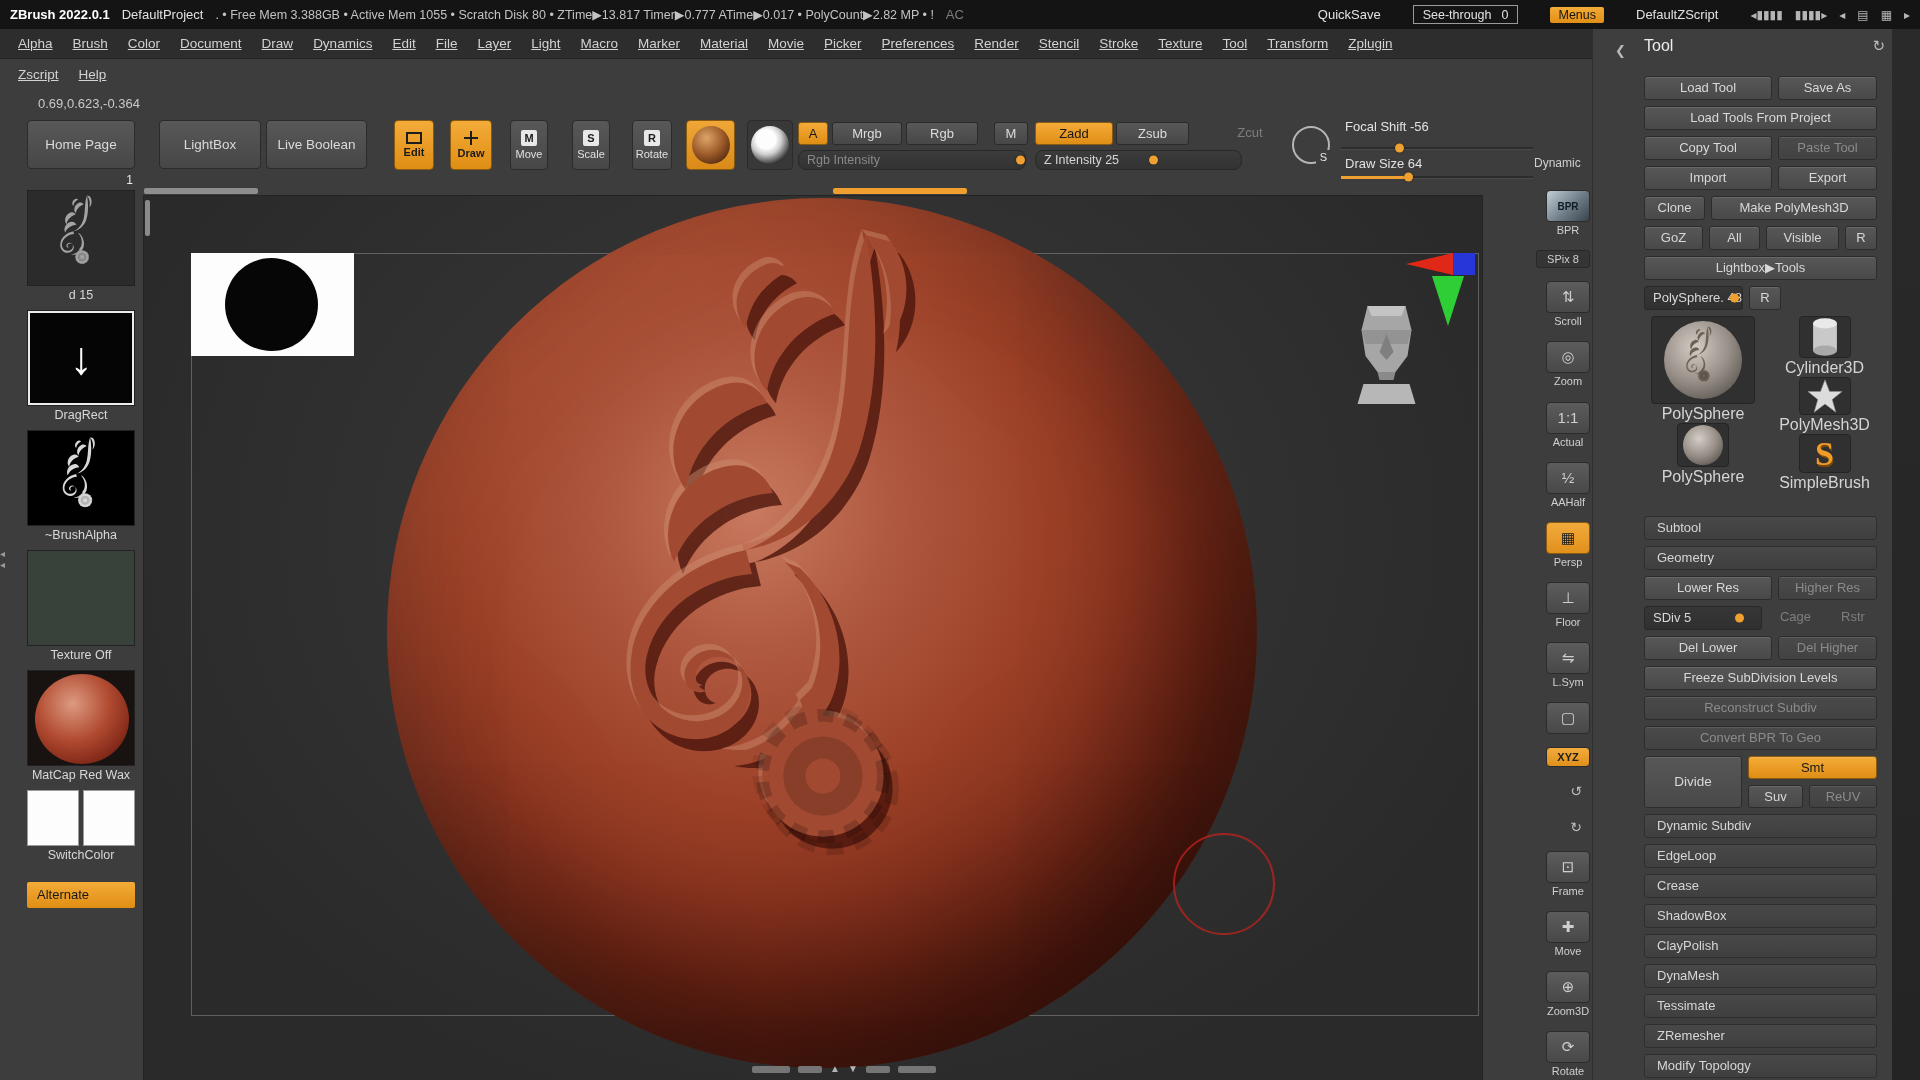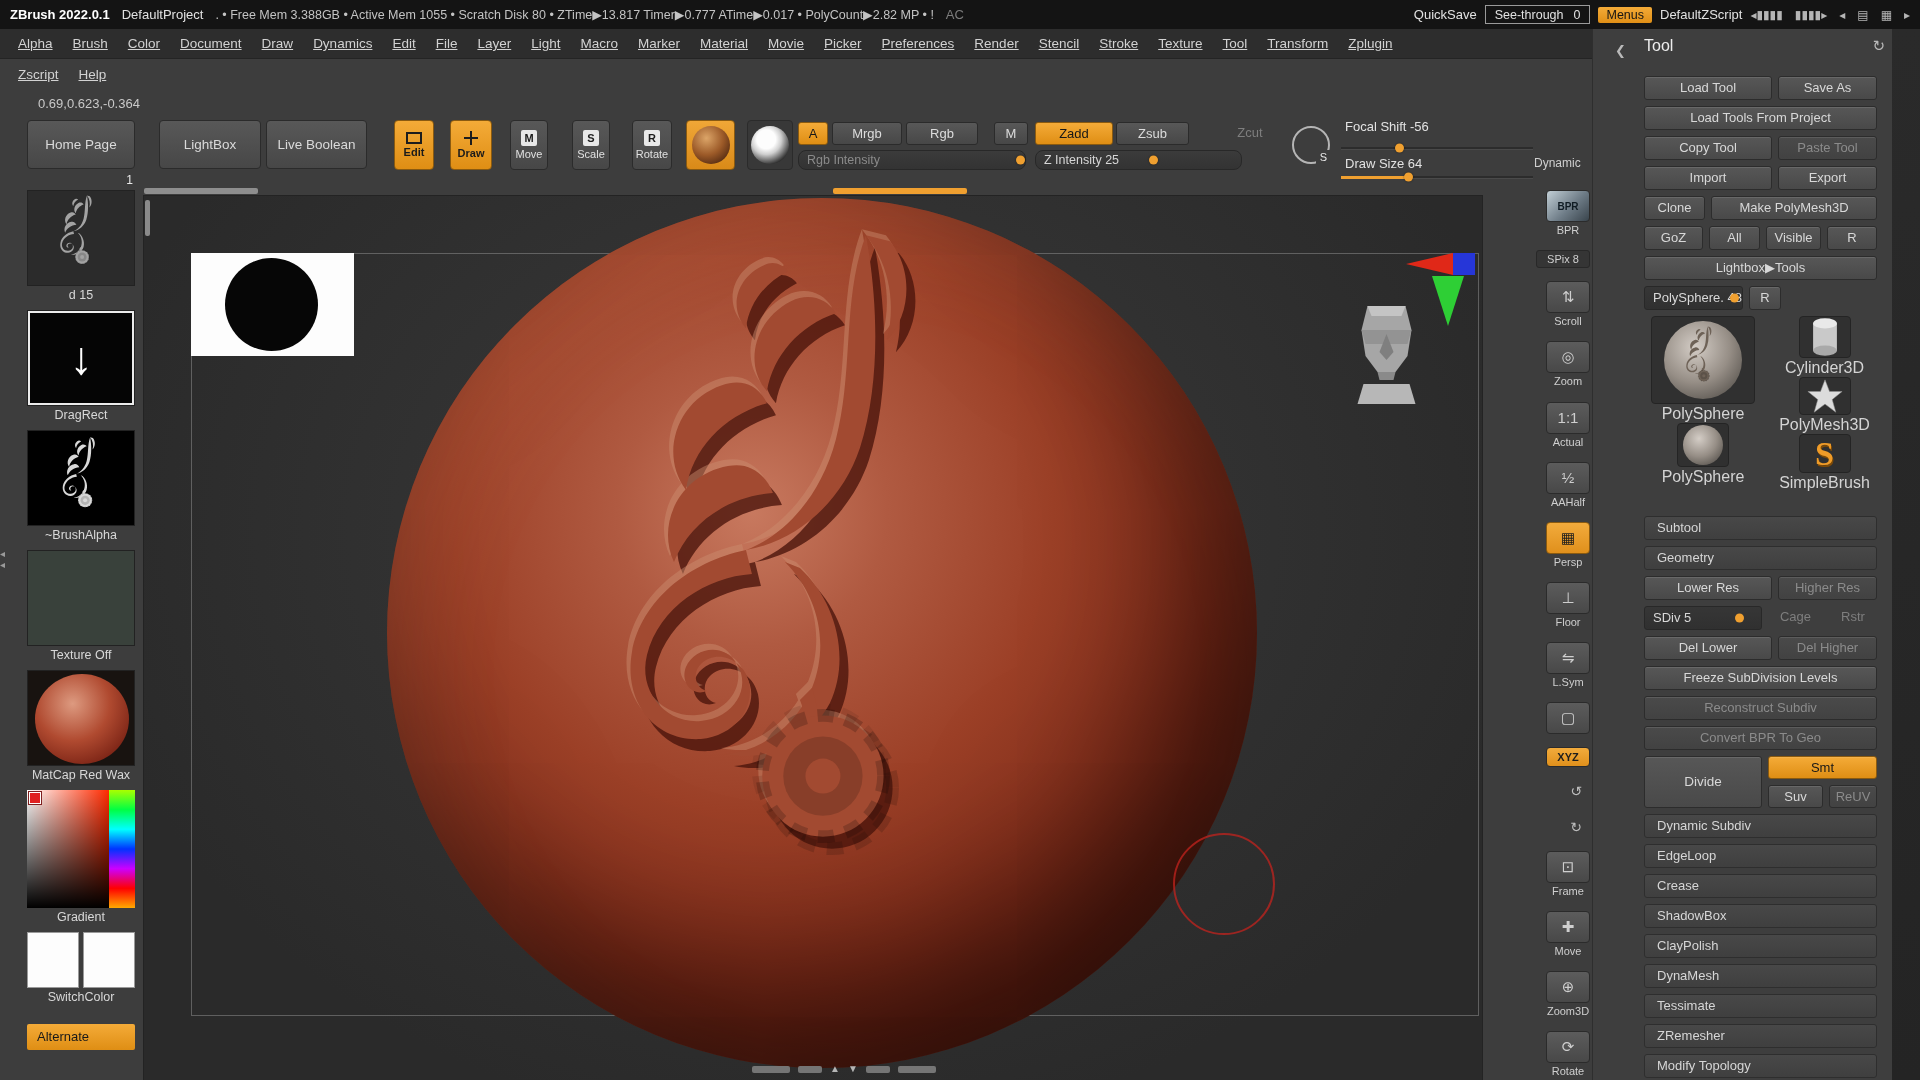--- a/index.html
+++ b/index.html
@@ -3,21 +3,21 @@
 <meta charset="utf-8">
 <style>
 *{margin:0;padding:0;box-sizing:border-box;font-family:"Liberation Sans","DejaVu Sans",sans-serif;}
 html,body{width:1920px;height:1080px;overflow:hidden;background:#3d3d3d;color:#d6d6d6;}
 
 
 #titlebar{position:absolute;left:0;top:0;width:1920px;height:29px;background:#141414;display:flex;align-items:center;gap:12px;padding:0 10px;font-size:13px;color:#e2e2e2;white-space:nowrap;z-index:30;}
 #titlebar .app{font-weight:bold;color:#fff;}
 #titlebar .stats{color:#c3c3c3;font-size:12.5px;}
 #titlebar .dim{color:#7d7d7d;}
-#titlebar .right{margin-left:auto;display:flex;align-items:center;gap:8px;justify-content:flex-end;}
+#titlebar .right{margin-left:auto;display:flex;align-items:center;gap:32px;justify-content:flex-end;}
 .seethrough{border:1px solid #9a9a9a;height:19px;display:flex;align-items:center;gap:10px;padding:0 9px;font-size:12.5px;}
 .chip-orange{background:linear-gradient(#f4ab38,#e08f16);color:#141414;padding:1px 8px;border-radius:2px;font-size:12.5px;}
 .win-icons{display:flex;gap:12px;color:#b5b5b5;font-size:12px;}
 
 
 #menubar1{position:absolute;left:0;top:29px;width:1592px;height:30px;background:#2d2d2d;border-bottom:1px solid #242424;display:flex;align-items:center;padding-left:8px;}
 #menubar1 span,#menubar2 span{padding:0 10px;font-size:13.5px;color:#d2d2d2;text-decoration:underline;}
 #menubar2{position:absolute;left:0;top:60px;width:1592px;height:28px;display:flex;align-items:center;padding-left:8px;}
 #coords{position:absolute;left:38px;top:96px;font-size:13px;color:#c9c9c9;}
 
@@ -110,21 +110,21 @@
 .panel-title{font-size:16px;color:#ededed;}
 .panel-refresh{position:absolute;right:-8px;top:0;color:#b9b9b9;font-size:15px;}
 .prow{display:flex;gap:6px;height:24px;flex:none;}
 .prow.tallrow{height:52px;}
 .pbtn{height:24px;line-height:22px;text-align:center;font-size:13px;color:#d8d8d8;background:linear-gradient(#575757,#494949);border:1px solid #2c2c2c;border-radius:3px;box-shadow:inset 0 1px 0 rgba(255,255,255,0.10);flex:none;}
 .pbtn.grow{flex:1;}
 .pbtn.dim{color:#8b8b8b;background:linear-gradient(#4a4a4a,#424242);}
 .pbtn.flat{background:none;border:none;box-shadow:none;color:#7e7e7e;}
 .pbtn.orangeb{background:linear-gradient(#f4ab38,#df8e14);color:#171717;border-color:#8a5a10;}
 .pbtn.tall{height:52px;line-height:50px;font-size:13.5px;}
-.w128{width:128px;}.w61{width:61px;}.w59{width:59px;}.w51{width:51px;}.w73{width:55px;}.w32{width:32px;}.w118{width:118px;}.w55{width:55px;}
+.w128{width:128px;}.w61{width:61px;}.w59{width:59px;}.w51{width:51px;}.w73{width:73px;}.w32{width:32px;}.w118{width:98px;}.w55{width:55px;}
 .pslider{position:relative;height:24px;background:linear-gradient(#363636,#303030);border:1px solid #282828;border-radius:3px;font-size:13px;line-height:22px;padding-left:8px;color:#d8d8d8;flex:none;}
 .pslider .ps-dot{position:absolute;top:50%;transform:translateY(-50%);width:9px;height:9px;background:#f0a030;border-radius:50%;}
 .pheader{height:24px;line-height:22px;background:linear-gradient(#484848,#3f3f3f);border:1px solid #2e2e2e;border-radius:3px;color:#d6d6d6;font-size:13px;padding-left:12px;flex:none;}
 .subsections{display:flex;flex-direction:column;gap:6px;flex:none;}
 .tools-grid{display:flex;gap:10px;height:174px;margin-bottom:20px;flex:none;}
 .tg-col{display:flex;flex-direction:column;align-items:center;gap:2px;}
 .tg-col.left{width:118px;}
 .tg-col.right{flex:1;}
 .tool-thumb{background:#303030;border:1px solid #242424;border-radius:4px;display:flex;align-items:center;justify-content:center;position:relative;overflow:hidden;}
 .tt-big{width:104px;height:88px;}
@@ -322,28 +322,20 @@
     <div class="lp-thumb texoff"></div>
     <div class="lp-label">Texture Off</div>
   </div>
   <div class="lp-block">
     <div class="lp-thumb matcap-thumb">
       <span class="matcap-sphere"></span>
     </div>
     <div class="lp-label">MatCap Red Wax</div>
   </div>
   <div class="lp-block">
-    <div class="picker">
-      <div class="sv-box"></div>
-      <div class="hue-bar"></div>
-      <div class="cur-swatch"></div>
-    </div>
-    <div class="lp-label">Gradient</div>
-  </div>
-  <div class="lp-block">
     <div class="switch-wrap">
       <div class="sw"></div>
       <div class="sw"></div>
     </div>
     <div class="lp-label">SwitchColor</div>
   </div>
   <div class="alt-btn">Alternate</div>
 </div>
 
 <div class="edge-collapse">◂<br>◂</div>

